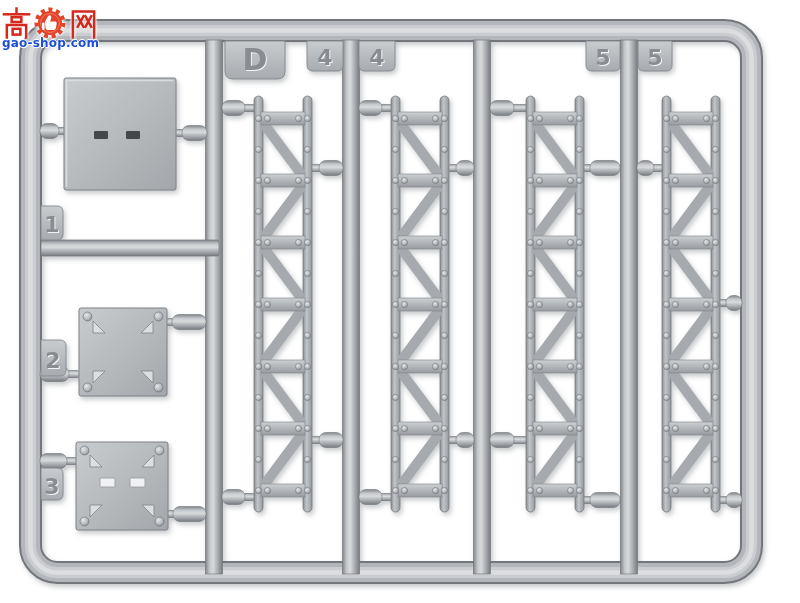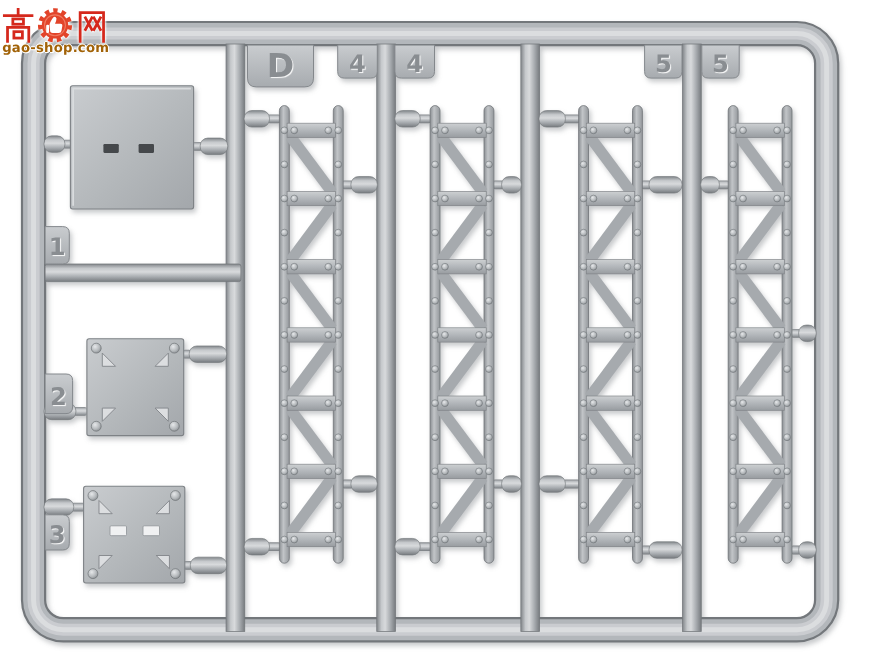--- a/index.html
+++ b/index.html
@@ -7,21 +7,21 @@
        font-family:"DejaVu Sans", sans-serif;}
   .stage{position:absolute;left:0;top:0;width:800px;height:603px;}
   svg.main{display:block;}
   .sprue-root{filter:drop-shadow(2.5px 3.5px 2.5px rgba(70,75,82,.30));}
   .emboss{font-family:"DejaVu Sans", sans-serif;font-weight:bold;fill:#898d91;
           text-anchor:middle;filter:drop-shadow(1px 1px 0 rgba(255,255,255,.85));}
   
   .watermark{position:absolute;left:2px;top:5px;width:110px;}
   .wm-row{display:flex;align-items:center;gap:2px;height:36px;}
   .wm-glyph,.wm-gear{filter:drop-shadow(0 0 1px #fff) drop-shadow(0 0 1px #fff);}
-  .wm-domain{font-size:12px;font-weight:bold;color:#a16207;letter-spacing:.2px;
+  .wm-domain{font-size:12px;font-weight:bold;color:#1d4ed8;letter-spacing:.2px;
              margin-top:-5px;white-space:nowrap;
              text-shadow:-1px 0 #fff,1px 0 #fff,0 -1px #fff,0 1px #fff,1px 1px #fff;}
 </style>
 </head>
 <body>
 
 <div class="stage">
 <svg class="main" width="800" height="603" viewBox="0 0 800 603">
   <defs>
     <linearGradient id="tubeV" x1="0" y1="0" x2="1" y2="0">

